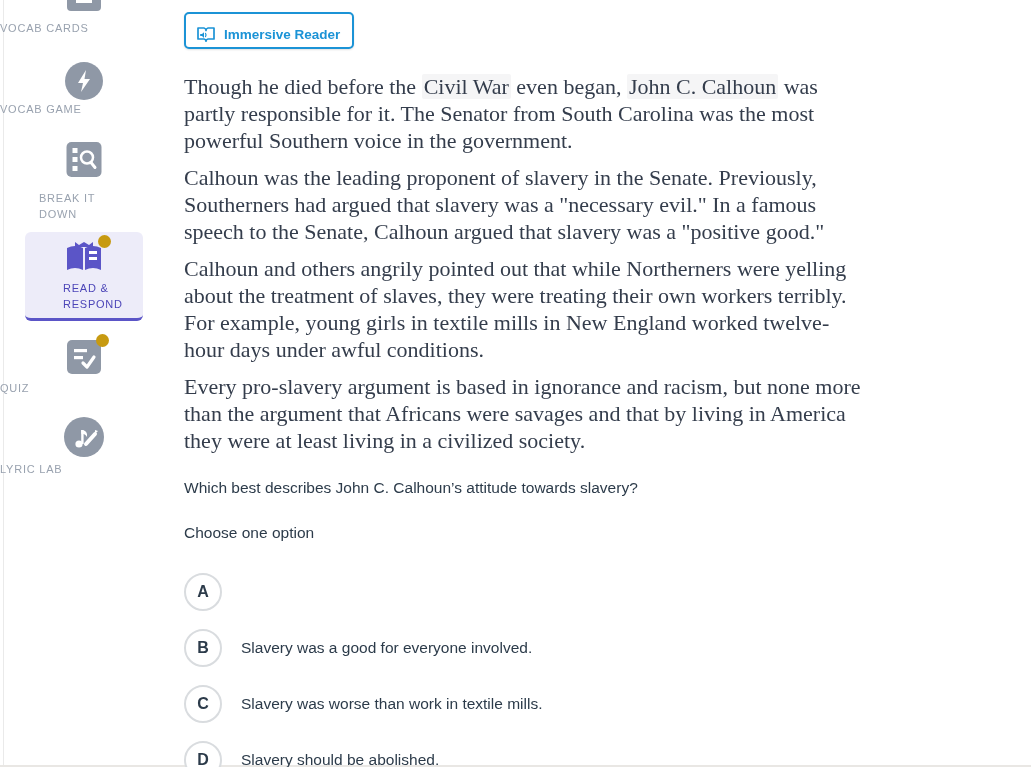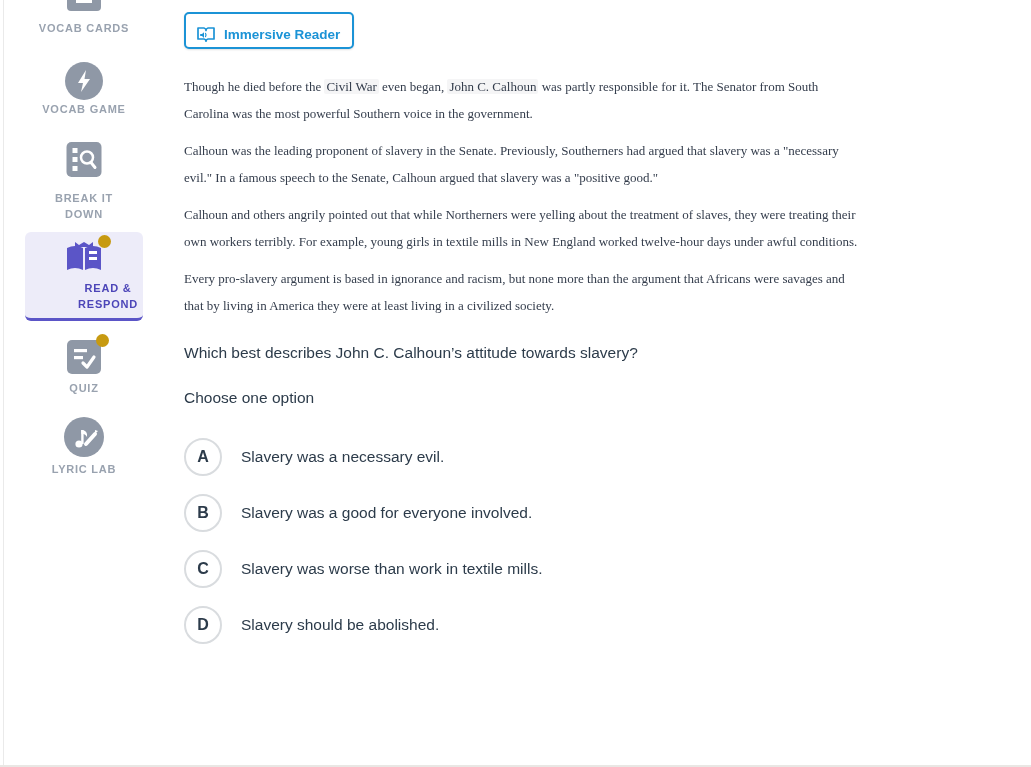--- a/index.html
+++ b/index.html
@@ -8,22 +8,22 @@
     position:relative; width:1031px; height:767px; background:#ffffff;
     overflow:hidden; font-family:"Liberation Sans", sans-serif;
   }
   .edge-left  { position:absolute; left:3px; top:0; bottom:0; width:1px; background:#eaeaea; }
   .edge-bottom{ position:absolute; left:0; right:0; bottom:0; height:2px; background:#e9e7e4; }
 
   
   .sidebar { position:absolute; left:0; top:0; width:168px; height:767px; }
   .nav-icon-wrap { position:absolute; left:50%; transform:translateX(-50%); }
   .nav-label {
-    position:absolute; left:0; width:168px; text-align:center;
-    font-size:11px; font-weight:bold; letter-spacing:.07em;
+    position:absolute; left:0; width:168px; text-align:left;
+    font-size:11px; font-weight:normal; letter-spacing:.07em;
     color:#99a2af; line-height:16px;
   }
   .badge-dot {
     position:absolute; top:-5px; right:-7px; width:13px; height:13px;
     border-radius:50%; background:#c79a11;
   }
   .active-card {
     position:absolute; left:25px; top:232px; width:118px; height:89px;
     background:#edecf9; border-radius:6px; border-bottom:3px solid #5b55c7;
   }
@@ -33,21 +33,21 @@
   .main { position:absolute; left:184px; top:12px; width:682px; }
   .ir-button {
     display:inline-flex; align-items:center; gap:8px;
     border:2px solid #1b93d6; border-radius:5px; background:#fff;
     padding:12px 12px 4px 10px; color:#1b93d6; font-weight:bold;
     font-size:13.5px; cursor:pointer; box-shadow:0 1px 2px rgba(0,0,0,.12);
   }
   .passage {
     margin-top:24px;
     font-family:"Liberation Serif", serif;
-    font-size:13px; line-height:27px; color:#343d4c;
+    font-size:22px; line-height:27px; color:#343d4c;
   }
   .passage p { margin:0 0 10px 0; }
   .term { background:#f5f5f6; padding:0 2px; border-radius:2px; cursor:pointer; }
 
   .question-block { margin-top:24px; font-size:15.5px; color:#2c3b4a; }
   .question-text { line-height:20px; }
   .choose-prompt { margin-top:25px; line-height:20px; }
 
   .options { margin-top:30px; }
   .option-row { display:flex; align-items:center; gap:19px; margin-bottom:18px; cursor:pointer; }
@@ -169,21 +169,20 @@
       <p>Every pro-slavery argument is based in ignorance and racism, but none more than the argument that Africans were savages and that by living in America they were at least living in a civilized society.</p>
     </div>
 
     <div class="question-block">
       <div class="question-text">Which best describes John C. Calhoun’s attitude towards slavery?</div>
       <div class="choose-prompt">Choose one option</div>
 
       <div class="options">
         <div class="option-row">
           <span class="option-letter">A</span>
-          <span class="option-text">Slavery was a necessary evil.</span>
         </div>
         <div class="option-row">
           <span class="option-letter">B</span>
           <span class="option-text">Slavery was a good for everyone involved.</span>
         </div>
         <div class="option-row">
           <span class="option-letter">C</span>
           <span class="option-text">Slavery was worse than work in textile mills.</span>
         </div>
         <div class="option-row">

